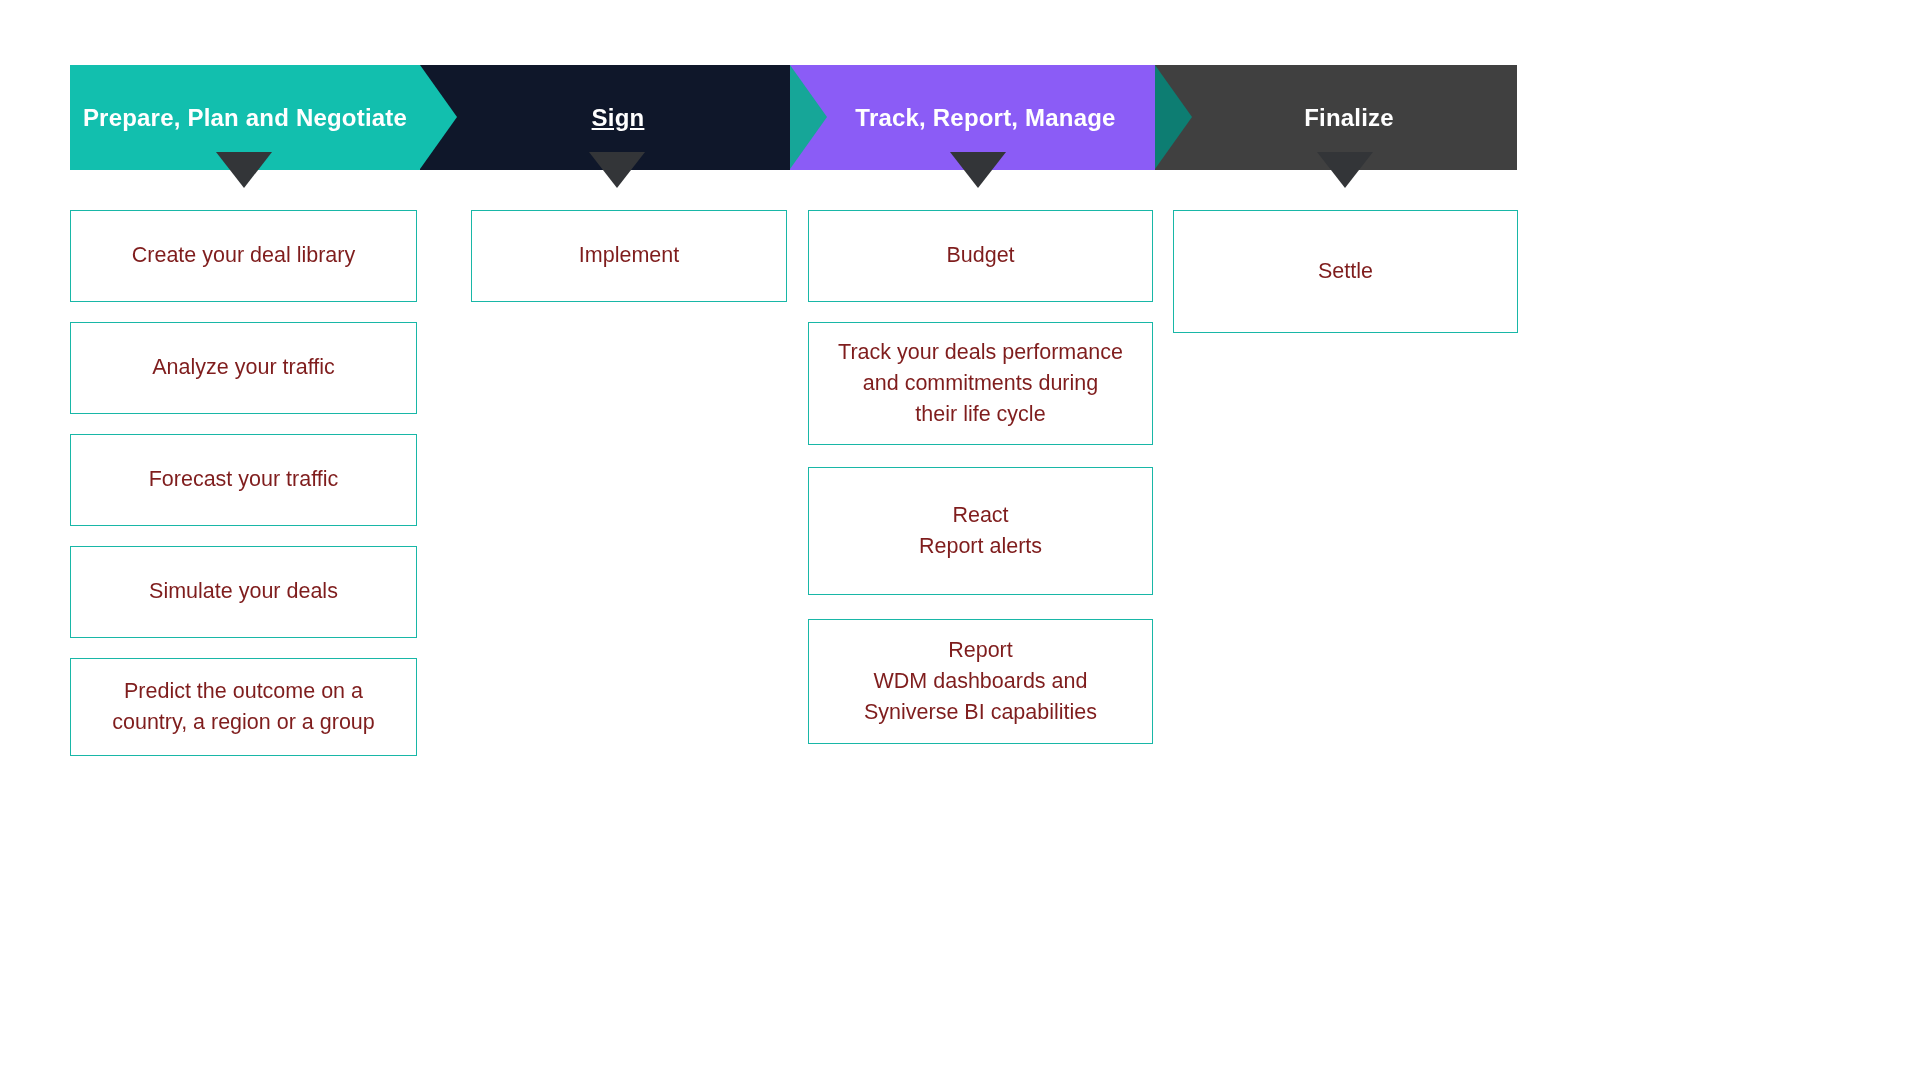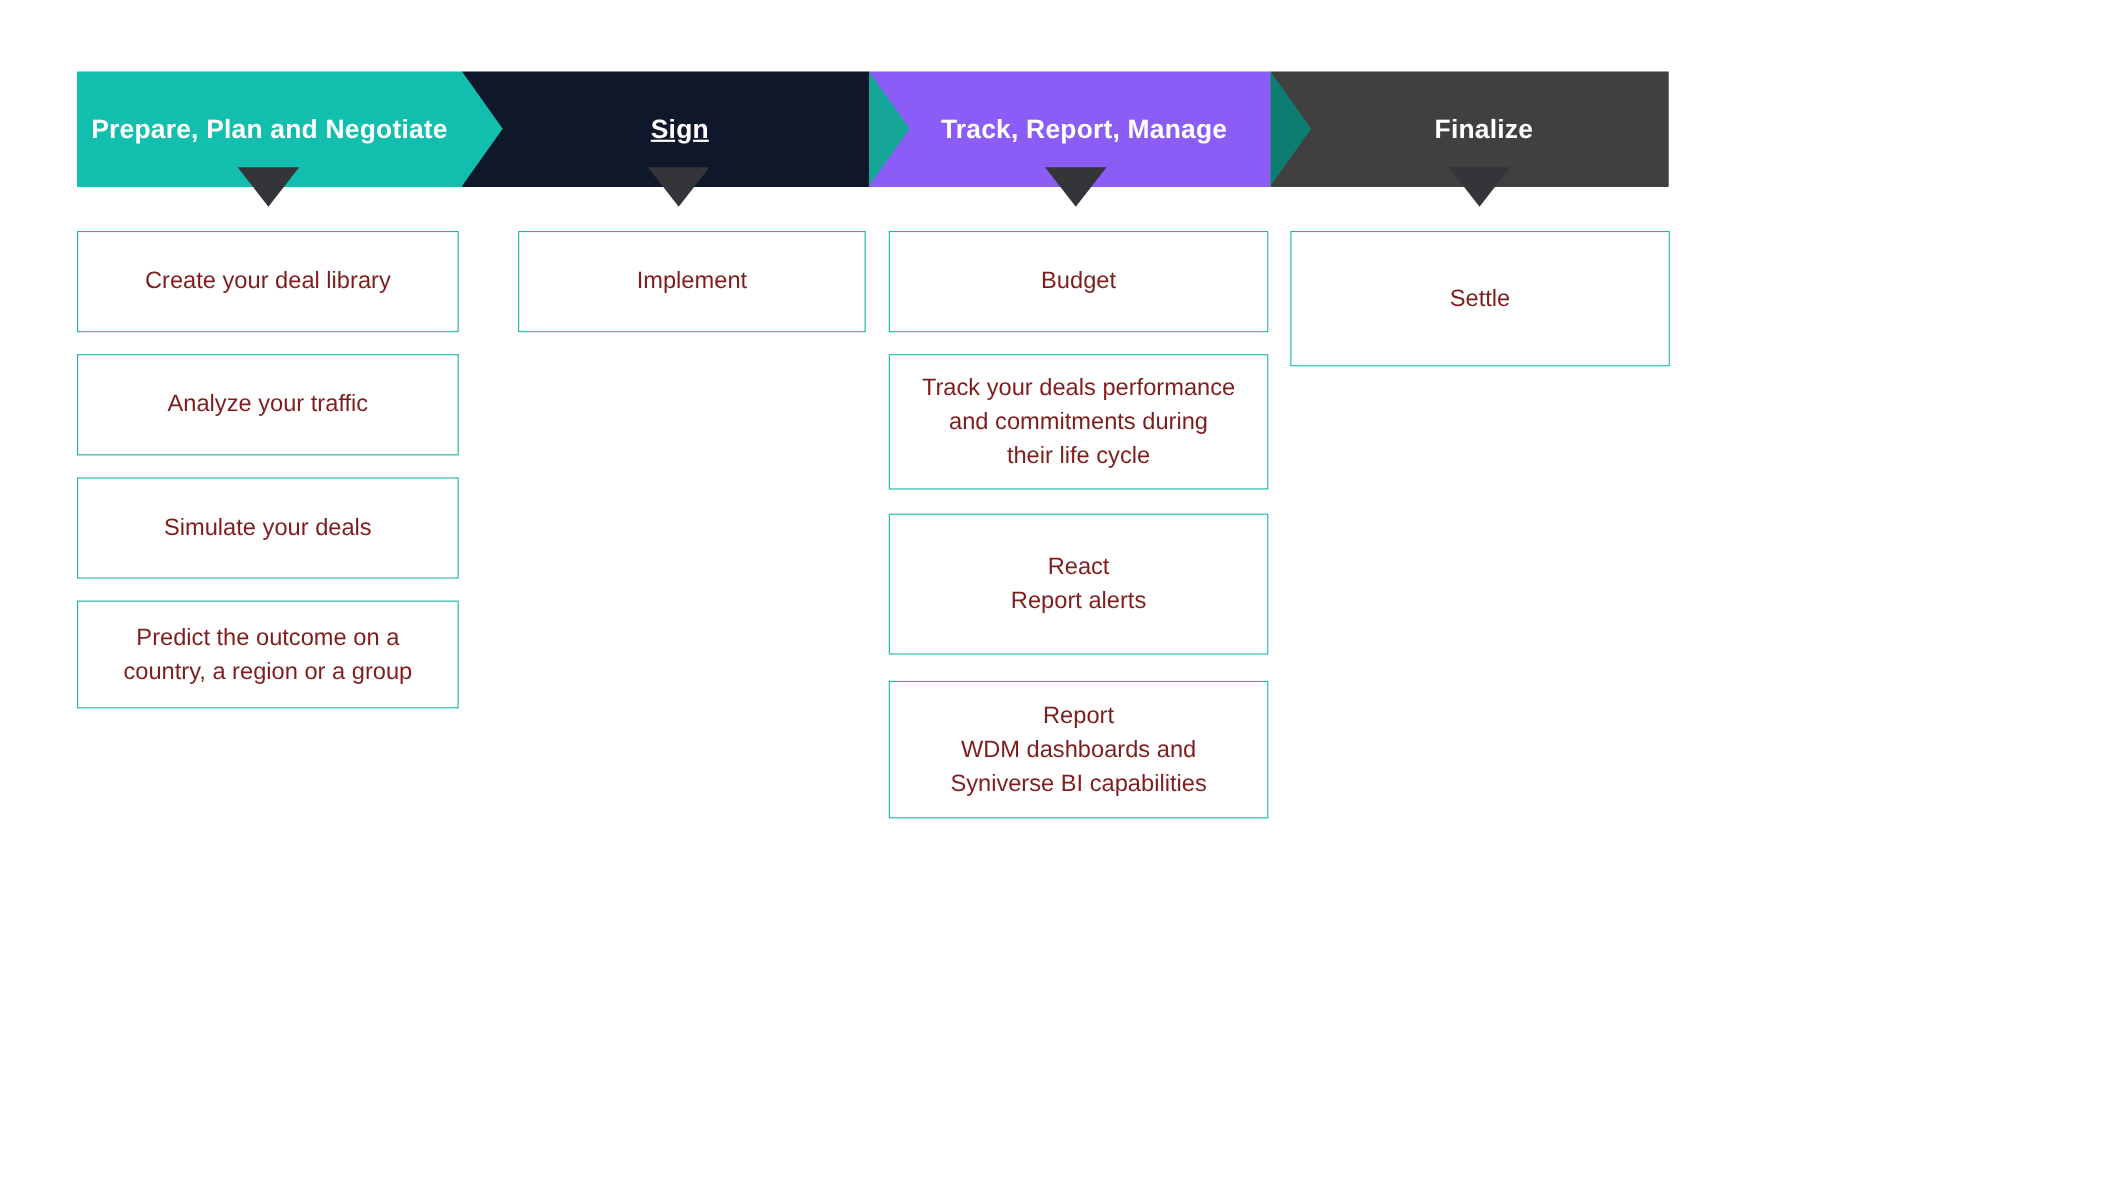--- a/index.html
+++ b/index.html
@@ -121,20 +121,21 @@
   </div>
 
   <div class="pointer pointer1"></div>
   <div class="pointer pointer2"></div>
   <div class="pointer pointer3"></div>
   <div class="pointer pointer4"></div>
 
   <div class="col col1">
     <div class="box h92">Create your deal library</div>
     <div class="box h92">Analyze your traffic</div>
+    <div class="box h92">Forecast your traffic</div>
     <div class="box h92">Simulate your deals</div>
     <div class="box h98">Predict the outcome on a
 country, a region or a group</div>
   </div>
 
   <div class="col col2">
     <div class="box h92">Implement</div>
   </div>
 
   <div class="col col3">

